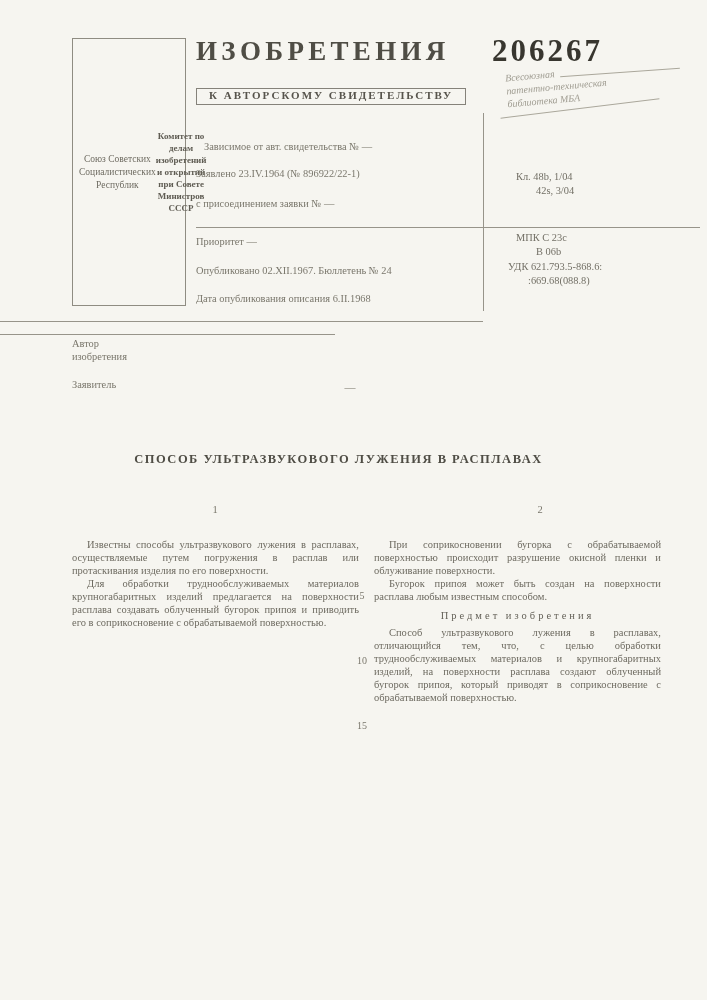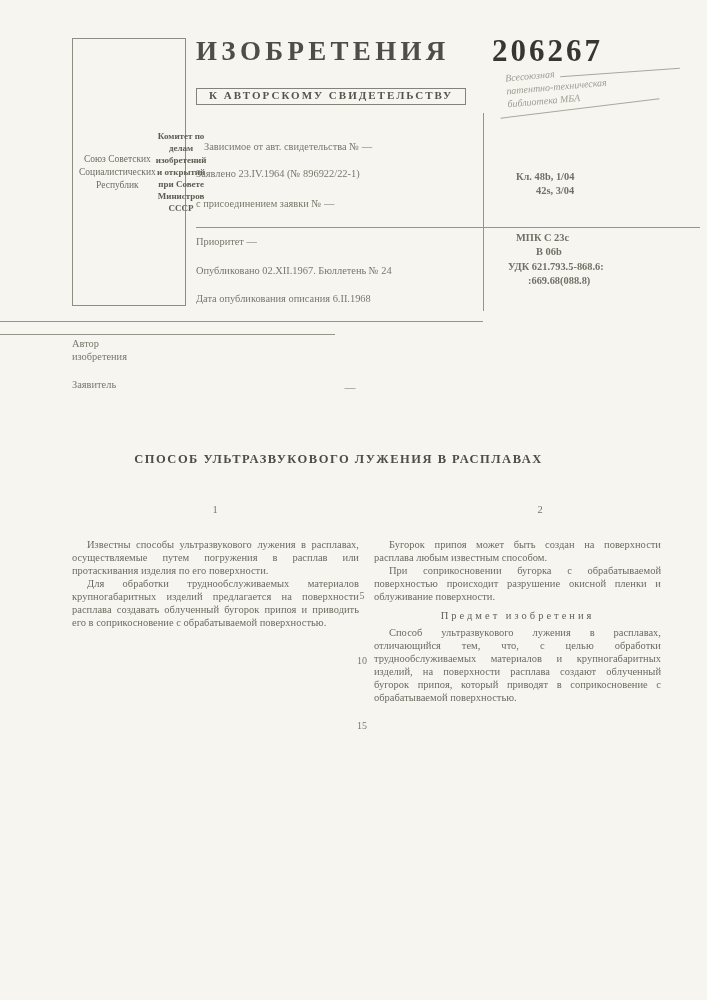--- a/index.html
+++ b/index.html
@@ -56,21 +56,21 @@
     position: absolute; left: 506px; top: 64px; width: 170px;
     transform: rotate(-5deg);
     font-size: 10px; line-height: 13px; font-style: italic;
     color: #a09d92;
   }
   .stamp-strike {
     position: absolute; height: 0; border-top: 1px solid #aaa79b;
   }
   .strike-1 { left: 560px; top: 72px; width: 120px; transform: rotate(-4deg); }
   .strike-2 { left: 500px; top: 108px; width: 160px; transform: rotate(-7deg); }
-  .class-block { position: absolute; font-size: 10.4px; color: #726f65; line-height: 14px; font-weight: bold; }
+  .class-block { position: absolute; font-size: 10.4px; color: #726f65; line-height: 14px; }
   .kl  { left: 516px; top: 170px; }
   .mpk { left: 516px; top: 231px; }
   .udk { left: 508px; top: 260px; }
   .class-indent { padding-left: 20px; }
   
   .vline { position: absolute; width: 0; border-left: 1px solid #97948a; }
   .v-divider { left: 483px; top: 113px; height: 198px; }
   .hline { position: absolute; height: 0; border-top: 1px solid #97948a; }
   .h-mid { left: 196px; top: 227px; width: 504px; }
   .h-header-bottom { left: 0; top: 321px; width: 483px; }
@@ -182,19 +182,19 @@
   <div class="line-no ln-5">5</div>
   <div class="line-no ln-10">10</div>
   <div class="line-no ln-15">15</div>
 
   <div class="body-col col-left">
     <p>Известны способы ультразвукового лужения в расплавах, осуществляемые путем погружения в расплав или протаскивания изделия по его поверхности.</p>
     <p>Для обработки труднообслуживаемых материалов крупногабаритных изделий предлагается на поверхности расплава создавать облученный бугорок припоя и приводить его в соприкосновение с обрабатываемой поверхностью.</p>
   </div>
 
   <div class="body-col col-right">
+    <p>При соприкосновении бугорка с обрабатываемой поверхностью происходит разрушение окисной пленки и облуживание поверхности.</p>
     <p>Бугорок припоя может быть создан на поверхности расплава любым известным способом.</p>
-    <p>При соприкосновении бугорка с обрабатываемой поверхностью происходит разрушение окисной пленки и облуживание поверхности.</p>
     <p class="subject-heading">Предмет изобретения</p>
     <p>Способ ультразвукового лужения в расплавах, отличающийся тем, что, с целью обработки труднообслуживаемых материалов и крупногабаритных изделий, на поверхности расплава создают облученный бугорок припоя, который приводят в соприкосновение с обрабатываемой поверхностью.</p>
   </div>
 
 </div>
 
 </body></html>

